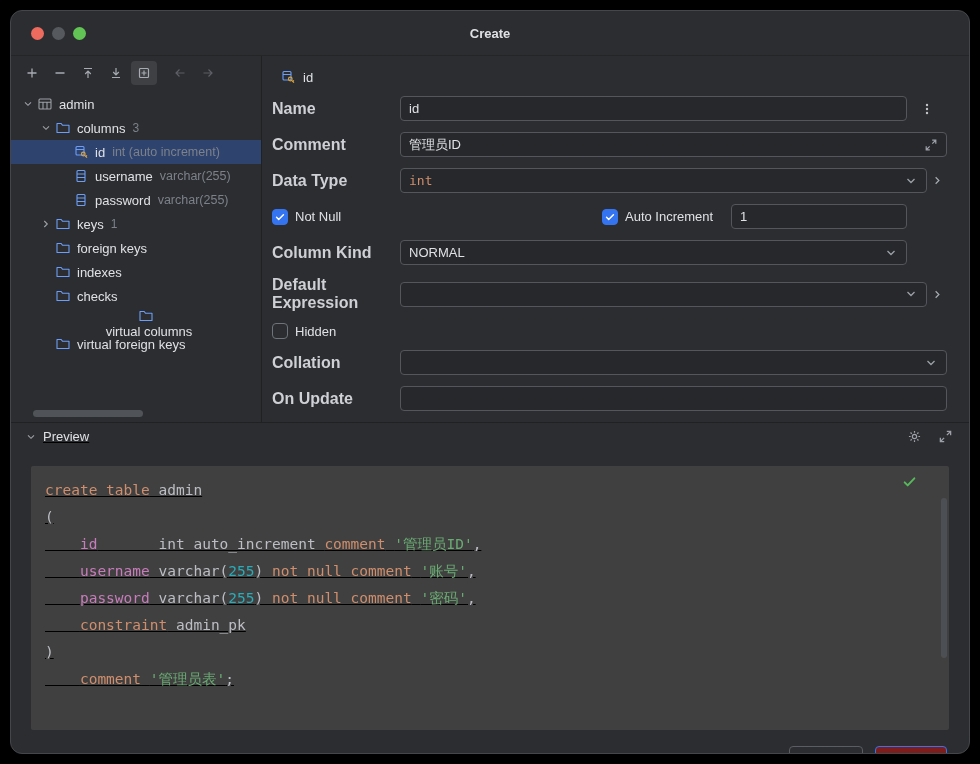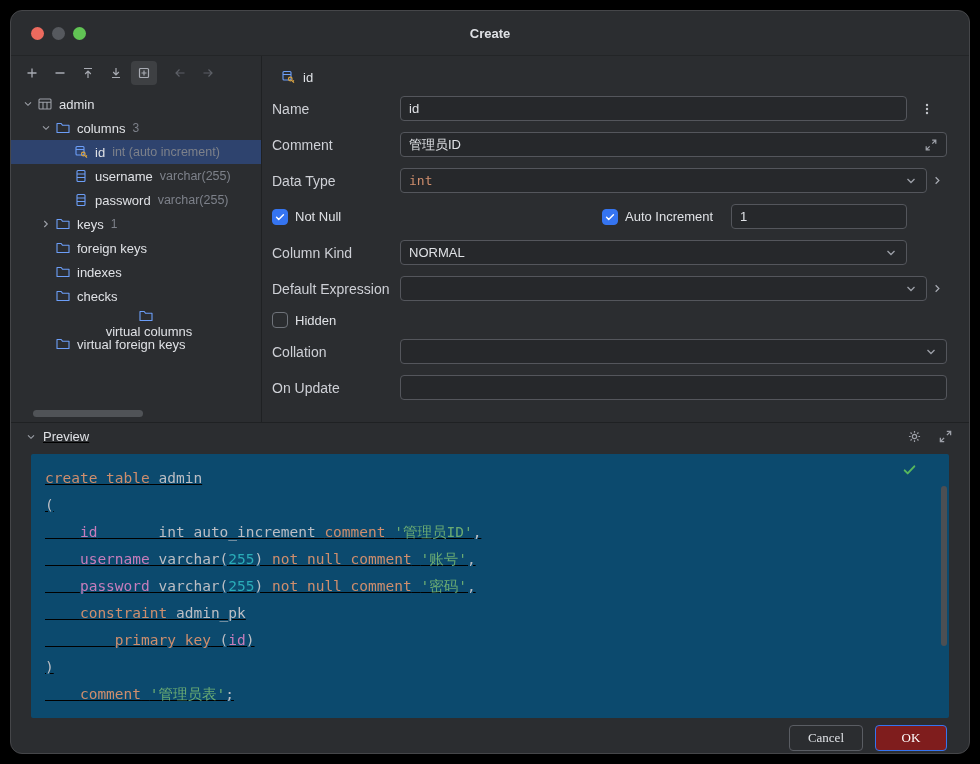--- a/index.html
+++ b/index.html
@@ -38,21 +38,21 @@
   .hscroll{position:absolute;left:6px;right:6px;bottom:4px;height:8px;}
   .hthumb{position:absolute;left:16px;width:110px;height:7px;border-radius:4px;background:#505357;}
 
   
   .right-panel{flex:1;min-width:0;padding:8px 22px 0 8px;box-sizing:border-box;overflow:hidden;}
   .form-header{height:26px;display:flex;align-items:center;gap:7px;padding-left:10px;margin-bottom:6px;}
   .hicon{width:16px;height:16px;}
   .hicon svg{width:16px;height:16px;display:block;}
   .form-title{font-size:13px;color:#dfe1e5;}
   .frow{display:flex;align-items:center;margin-bottom:11px;padding-left:2px;}
-  .flabel{width:128px;flex:none;font-size:14px;color:#ced0d6;}
+  .flabel{width:128px;flex:none;font-size:16px;color:#ced0d6;font-weight:bold;}
   .fctl{flex:1;min-width:0;height:25px;box-sizing:border-box;border:1px solid #54565c;border-radius:4px;
         background:#26282b;display:flex;align-items:center;padding:0 8px;font-size:13px;color:#dfe1e5;gap:6px;}
   .fctl .val{flex:1;overflow:hidden;white-space:nowrap;}
   .mono-orange{font-family:"DejaVu Sans Mono",monospace;color:#cf8e6d;}
   .ctl-icon{width:14px;height:14px;color:#9da0a8;flex:none;}
   .ctl-icon svg{width:14px;height:14px;display:block;}
   .after20{width:20px;flex:none;display:flex;align-items:center;justify-content:center;color:#a8abb3;}
   .after20 svg{width:13px;height:13px;display:block;}
   .after40{width:40px;flex:none;display:flex;align-items:center;justify-content:center;color:#c2c4ca;}
   .after40 svg{width:14px;height:14px;display:block;}
@@ -69,21 +69,21 @@
 
   
   .preview-section{flex:none;border-top:1px solid #1f2123;display:flex;flex-direction:column;text-decoration:underline;}
   .preview-header{height:27px;flex:none;display:flex;align-items:center;gap:6px;padding:0 16px 0 14px;}
   .ph-chev{width:12px;height:12px;color:#9da0a8;}
   .ph-chev svg{width:12px;height:12px;display:block;}
   .preview-title{font-size:13px;color:#dfe1e5;}
   .ph-spacer{flex:1;}
   .ph-icon{width:15px;height:15px;color:#9da0a8;margin-left:10px;}
   .ph-icon svg{width:15px;height:15px;display:block;}
-  .editor{height:264px;flex:none;margin:4px 20px;background:#0c4a6e;border-radius:2px;position:relative;overflow:hidden;}
+  .editor{height:264px;flex:none;margin:16px 20px;background:#404040;border-radius:2px;position:relative;overflow:hidden;}
   .code{padding:11px 0 0 14px;font-family:"DejaVu Sans Mono",monospace;font-size:14.5px;line-height:27px;}
   .cline{white-space:pre;height:27px;}
   .tk-kw{color:#cf8e6d;}
   .tk-col{color:#c77dbb;}
   .tk-num{color:#2aacb8;}
   .tk-str{color:#6aab73;}
   .tk-pl{color:#bcbec4;}
   .ok-check{position:absolute;top:8px;right:32px;width:15px;height:15px;color:#57b85c;}
   .ok-check svg{width:15px;height:15px;display:block;}
   .vscroll{position:absolute;top:0;right:0;bottom:0;width:10px;}
@@ -447,21 +447,20 @@
           </span>
       </div>
       <div class="editor">
         <div class="code" id="sql-code">
             <div class="cline"><span class="tk-kw">create table</span><span class="tk-pl"> admin</span></div>
             <div class="cline"><span class="tk-pl">(</span></div>
             <div class="cline"><span class="tk-pl">    </span><span class="tk-col">id</span><span class="tk-pl">       int auto_increment </span><span class="tk-kw">comment</span><span class="tk-pl"> </span><span class="tk-str">'管理员ID'</span><span class="tk-pl">,</span></div>
             <div class="cline"><span class="tk-pl">    </span><span class="tk-col">username</span><span class="tk-pl"> varchar(</span><span class="tk-num">255</span><span class="tk-pl">) </span><span class="tk-kw">not null comment</span><span class="tk-pl"> </span><span class="tk-str">'账号'</span><span class="tk-pl">,</span></div>
             <div class="cline"><span class="tk-pl">    </span><span class="tk-col">password</span><span class="tk-pl"> varchar(</span><span class="tk-num">255</span><span class="tk-pl">) </span><span class="tk-kw">not null comment</span><span class="tk-pl"> </span><span class="tk-str">'密码'</span><span class="tk-pl">,</span></div>
             <div class="cline"><span class="tk-pl">    </span><span class="tk-kw">constraint</span><span class="tk-pl"> admin_pk</span></div>
-            <div class="cline"><span class="tk-pl">        </span><span class="tk-kw">primary key</span><span class="tk-pl"> (</span><span class="tk-col">id</span><span class="tk-pl">)</span></div>
             <div class="cline"><span class="tk-pl">)</span></div>
             <div class="cline"><span class="tk-pl">    </span><span class="tk-kw">comment</span><span class="tk-pl"> </span><span class="tk-str">'管理员表'</span><span class="tk-pl">;</span></div>
           </div>
         <span class="ok-check">
             <svg viewBox="0 0 14 14" fill="none" stroke="currentColor" stroke-width="1.8" stroke-linecap="round" stroke-linejoin="round">
               <path d="M2.5 7.8l2.8 2.8L11.5 4"></path>
             </svg>
           </span>
         <div class="vscroll">
           <div class="vthumb"></div>

